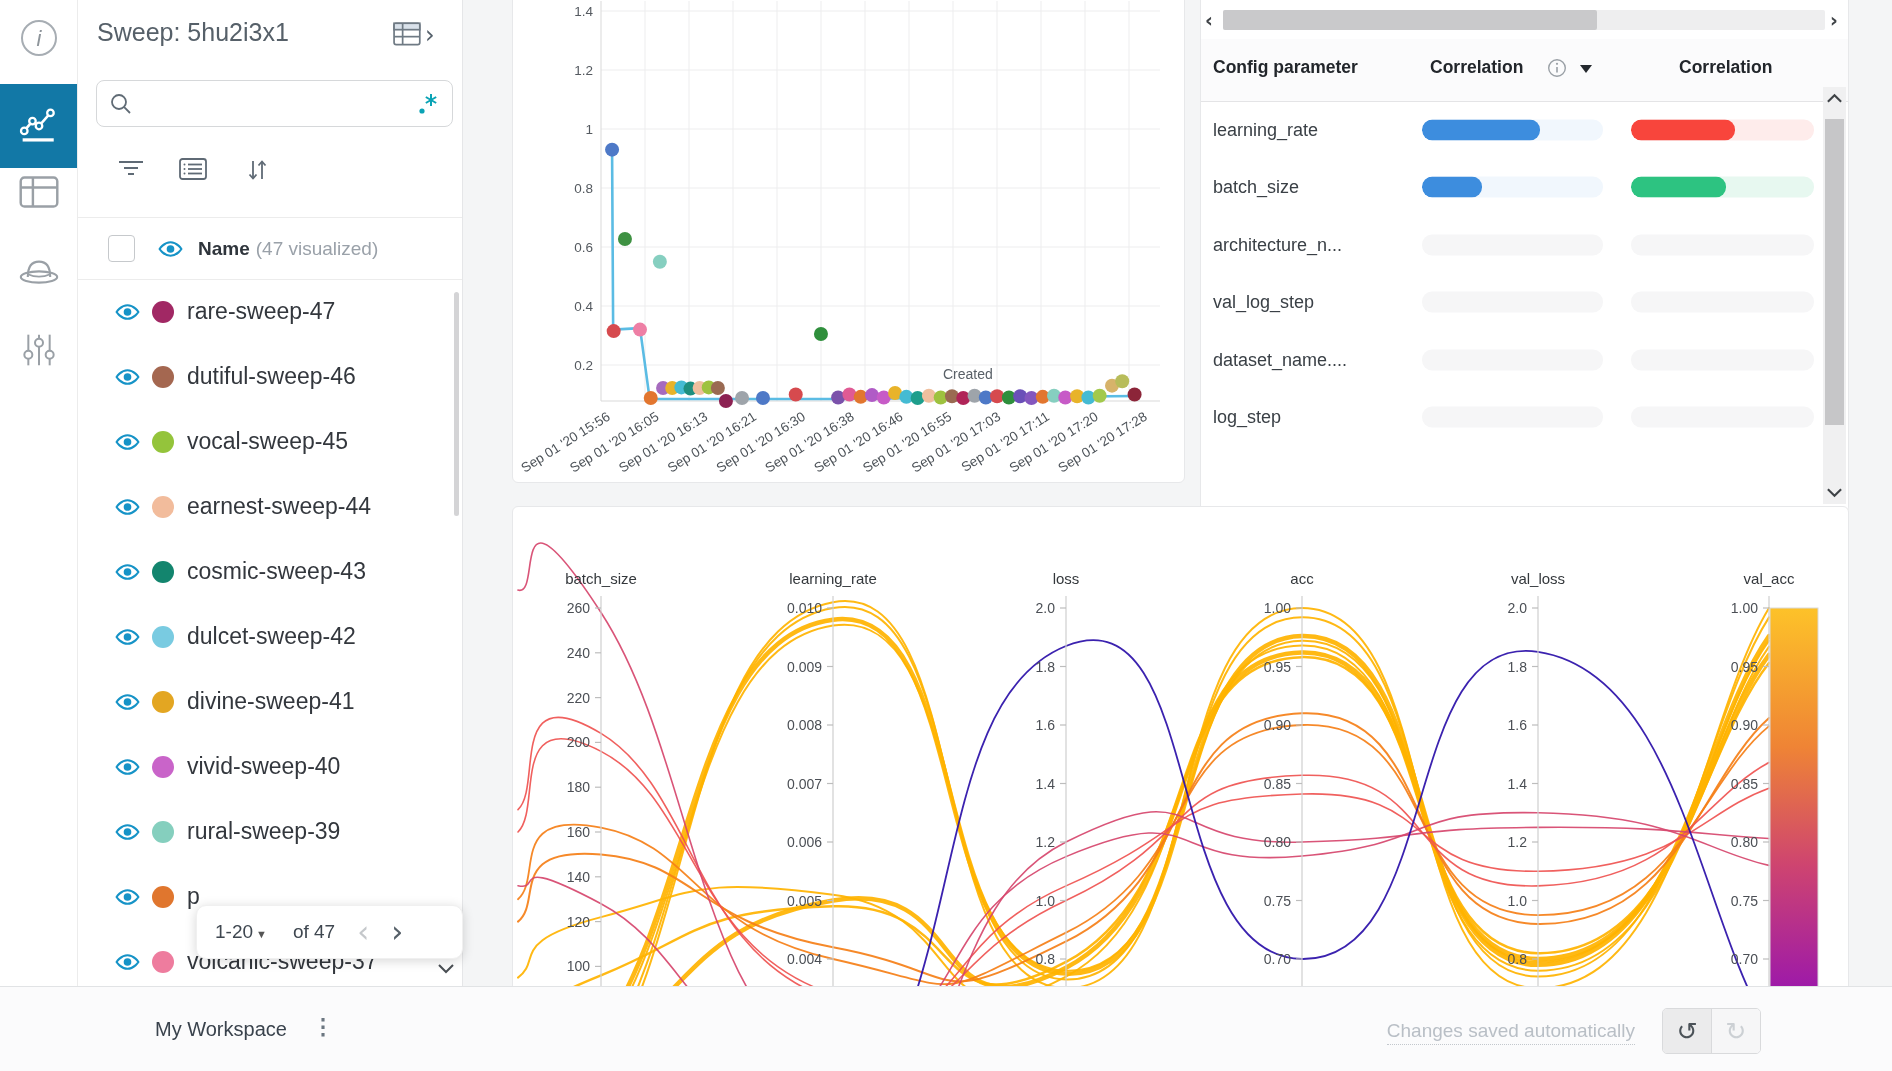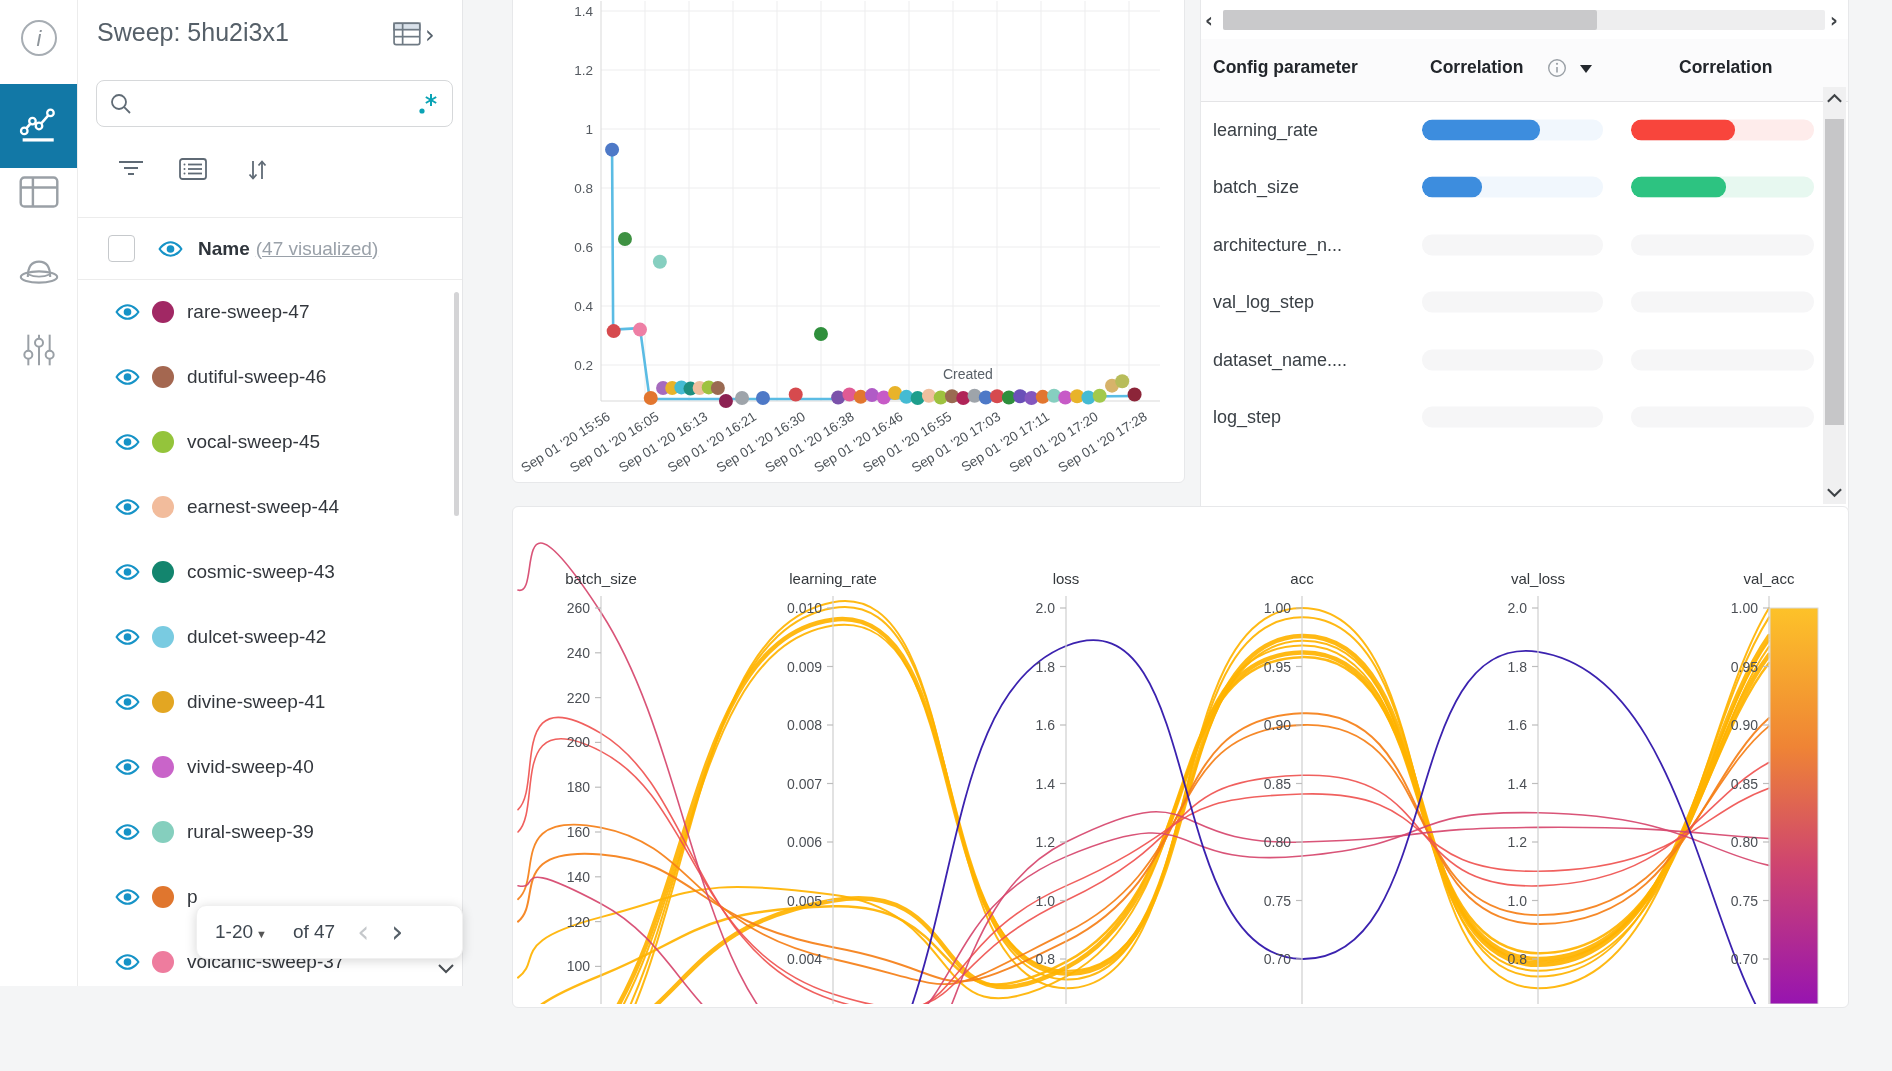--- a/index.html
+++ b/index.html
@@ -12,25 +12,25 @@
   .sweep{position:absolute;left:77px;top:0;width:385px;height:986px;background:#fff;border-right:1px solid #e5e6e8;z-index:15;}
   .sweep-title{position:absolute;left:20px;top:18px;font-size:25px;color:#566069;}
   .expand-btn{position:absolute;left:316px;top:22px;display:flex;align-items:center;gap:2px;cursor:pointer;color:#55606b;}
   .searchbox{position:absolute;left:19px;top:80px;width:331px;height:45px;border:1px solid #d6d8da;border-radius:8px;background:#fff;display:flex;align-items:center;justify-content:space-between;padding:0 12px;}
   .searchbox input{border:none;outline:none;flex:1;font-size:17px;margin-left:10px;color:#333;background:transparent;}
   .mini-toolbar{position:absolute;top:158px;left:0;width:100%;height:30px;}
   .tb-icon{position:absolute;top:0;cursor:pointer;}
   .list-header{position:absolute;top:217px;left:0;right:0;height:61px;border-top:1px solid #ececec;border-bottom:1px solid #ececec;display:flex;align-items:center;background:#fff;}
   .cbx{width:25px;height:25px;border:1.5px solid #c6c9cc;border-radius:4px;background:#fff;margin-left:31px;cursor:pointer;}
   .hdr-name{font-size:19px;font-weight:bold;color:#2f353c;margin-left:14px;}
-  .hdr-count{font-size:19px;color:#9aa1a9;margin-left:6px;text-decoration:underline;}
+  .hdr-count{font-size:19px;color:#9aa1a9;margin-left:6px;}
   #run-list{position:absolute;top:279px;left:0;right:8px;height:707px;overflow:hidden;}
   .run-row{height:65px;display:flex;align-items:center;padding-left:37px;}
   .run-dot{width:22px;height:22px;border-radius:50%;margin-left:11px;flex:0 0 auto;}
-  .run-name{font-size:19px;color:#33373d;margin-left:13px;white-space:nowrap;cursor:pointer;}
+  .run-name{font-size:23px;color:#33373d;margin-left:13px;white-space:nowrap;cursor:pointer;}
   .list-scroll-thumb{position:absolute;right:3px;top:292px;width:5px;height:224px;background:#d4d4d6;border-radius:3px;}
   .list-scroll-down{position:absolute;left:360px;top:963px;cursor:pointer;}
   .pager{position:absolute;left:119px;top:905px;width:229px;height:52px;background:#fff;border:1px solid #f0f0f0;border-radius:10px;box-shadow:0 2px 12px rgba(0,0,0,.16);display:flex;align-items:center;padding:0 18px;font-size:19px;color:#3f4750;z-index:30;}
   .pager .caret{font-size:11px;color:#555;margin:4px 4px 0 3px;}
   .pager .chev{font-size:30px;line-height:20px;margin-left:22px;cursor:pointer;font-family:"DejaVu Sans",sans-serif;}
   .chev.disabled{color:#c5c8cb;}
   .chev.on{color:#566069;}
   
   .panel{position:absolute;background:#fff;border:1px solid #e7e8ea;border-radius:6px;z-index:5;}
   #panel-created{left:512px;top:-8px;width:671px;height:489px;}
@@ -589,14 +589,23 @@
             <stop offset="0%" stop-color="#FDC229"></stop>
             <stop offset="35%" stop-color="#EF8435"></stop>
             <stop offset="65%" stop-color="#CE4470"></stop>
             <stop offset="100%" stop-color="#9714B0"></stop>
           </linearGradient>
         </defs>
         <rect x="1770" y="608" width="48" height="396" fill="url(#vaccGrad)" stroke="#d9d9d9" stroke-width="1"></rect>
       </svg>
   </div>
 
+  <div class="bottombar">
+    <span class="ws-title">My Workspace</span>
+    <span class="kebab">⋮</span>
+    <span class="save-status">Changes saved automatically</span>
+    <div class="histbtns">
+      <div class="histbtn undo">↺</div>
+      <div class="histbtn redo">↻</div>
+    </div>
+  </div>
 
 </div>
 
 </body></html>

